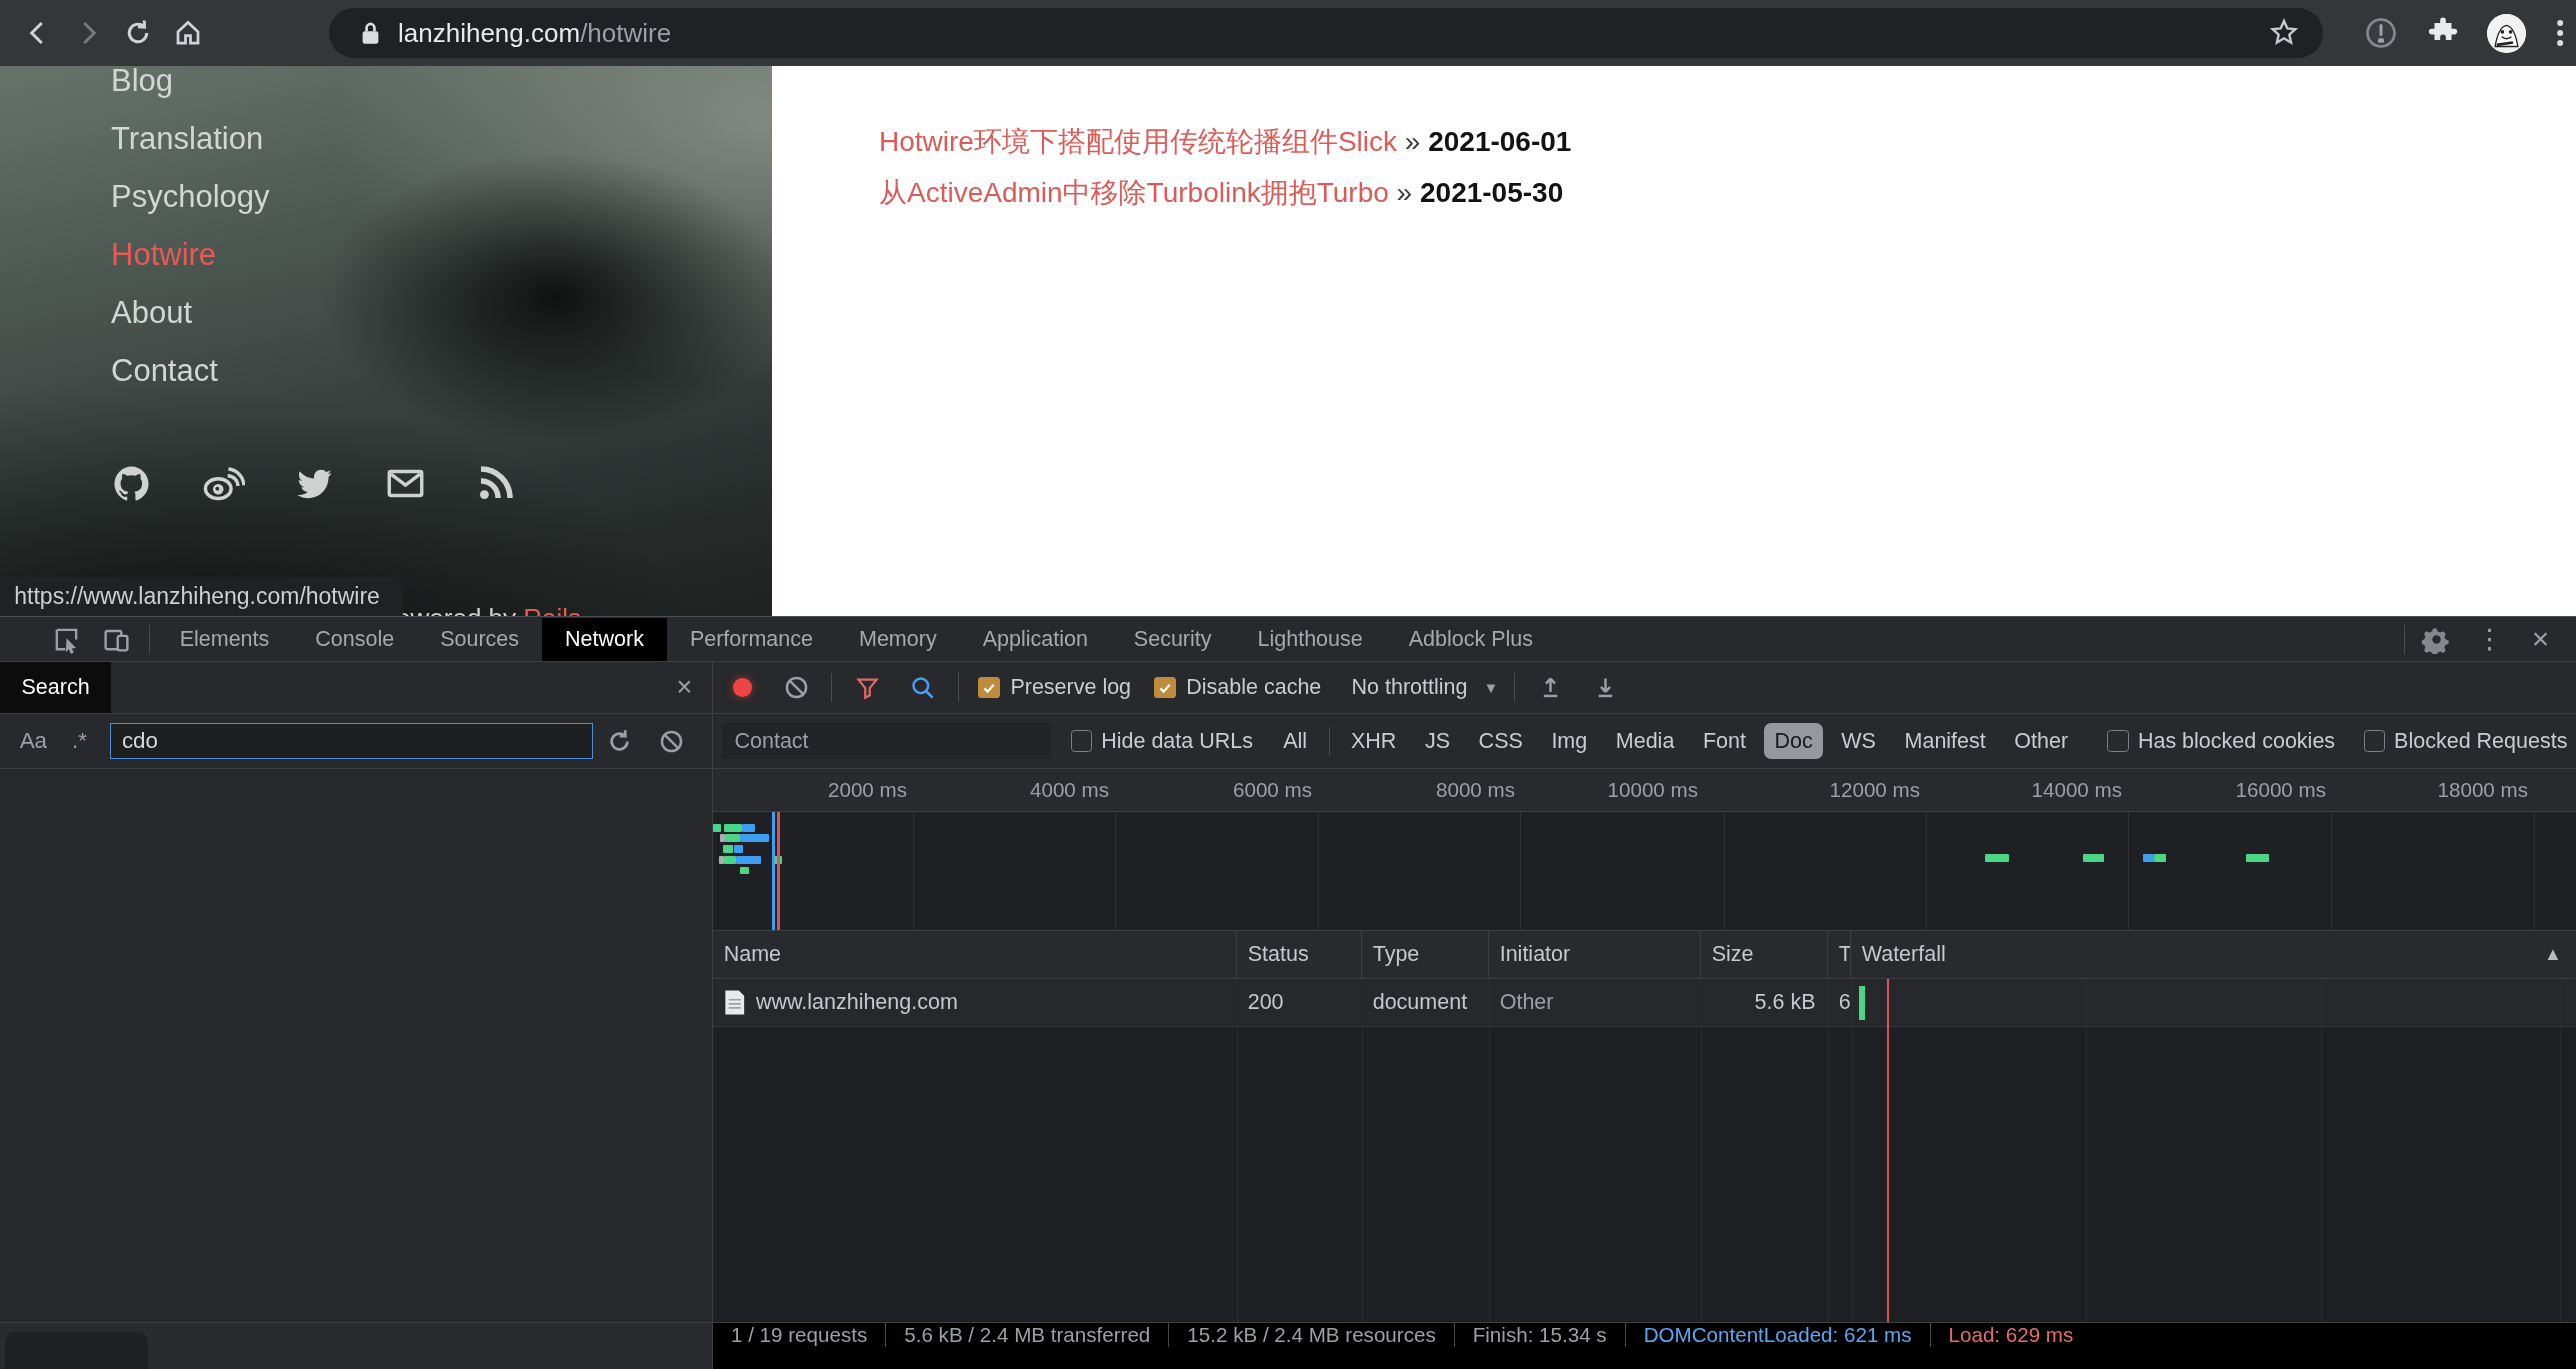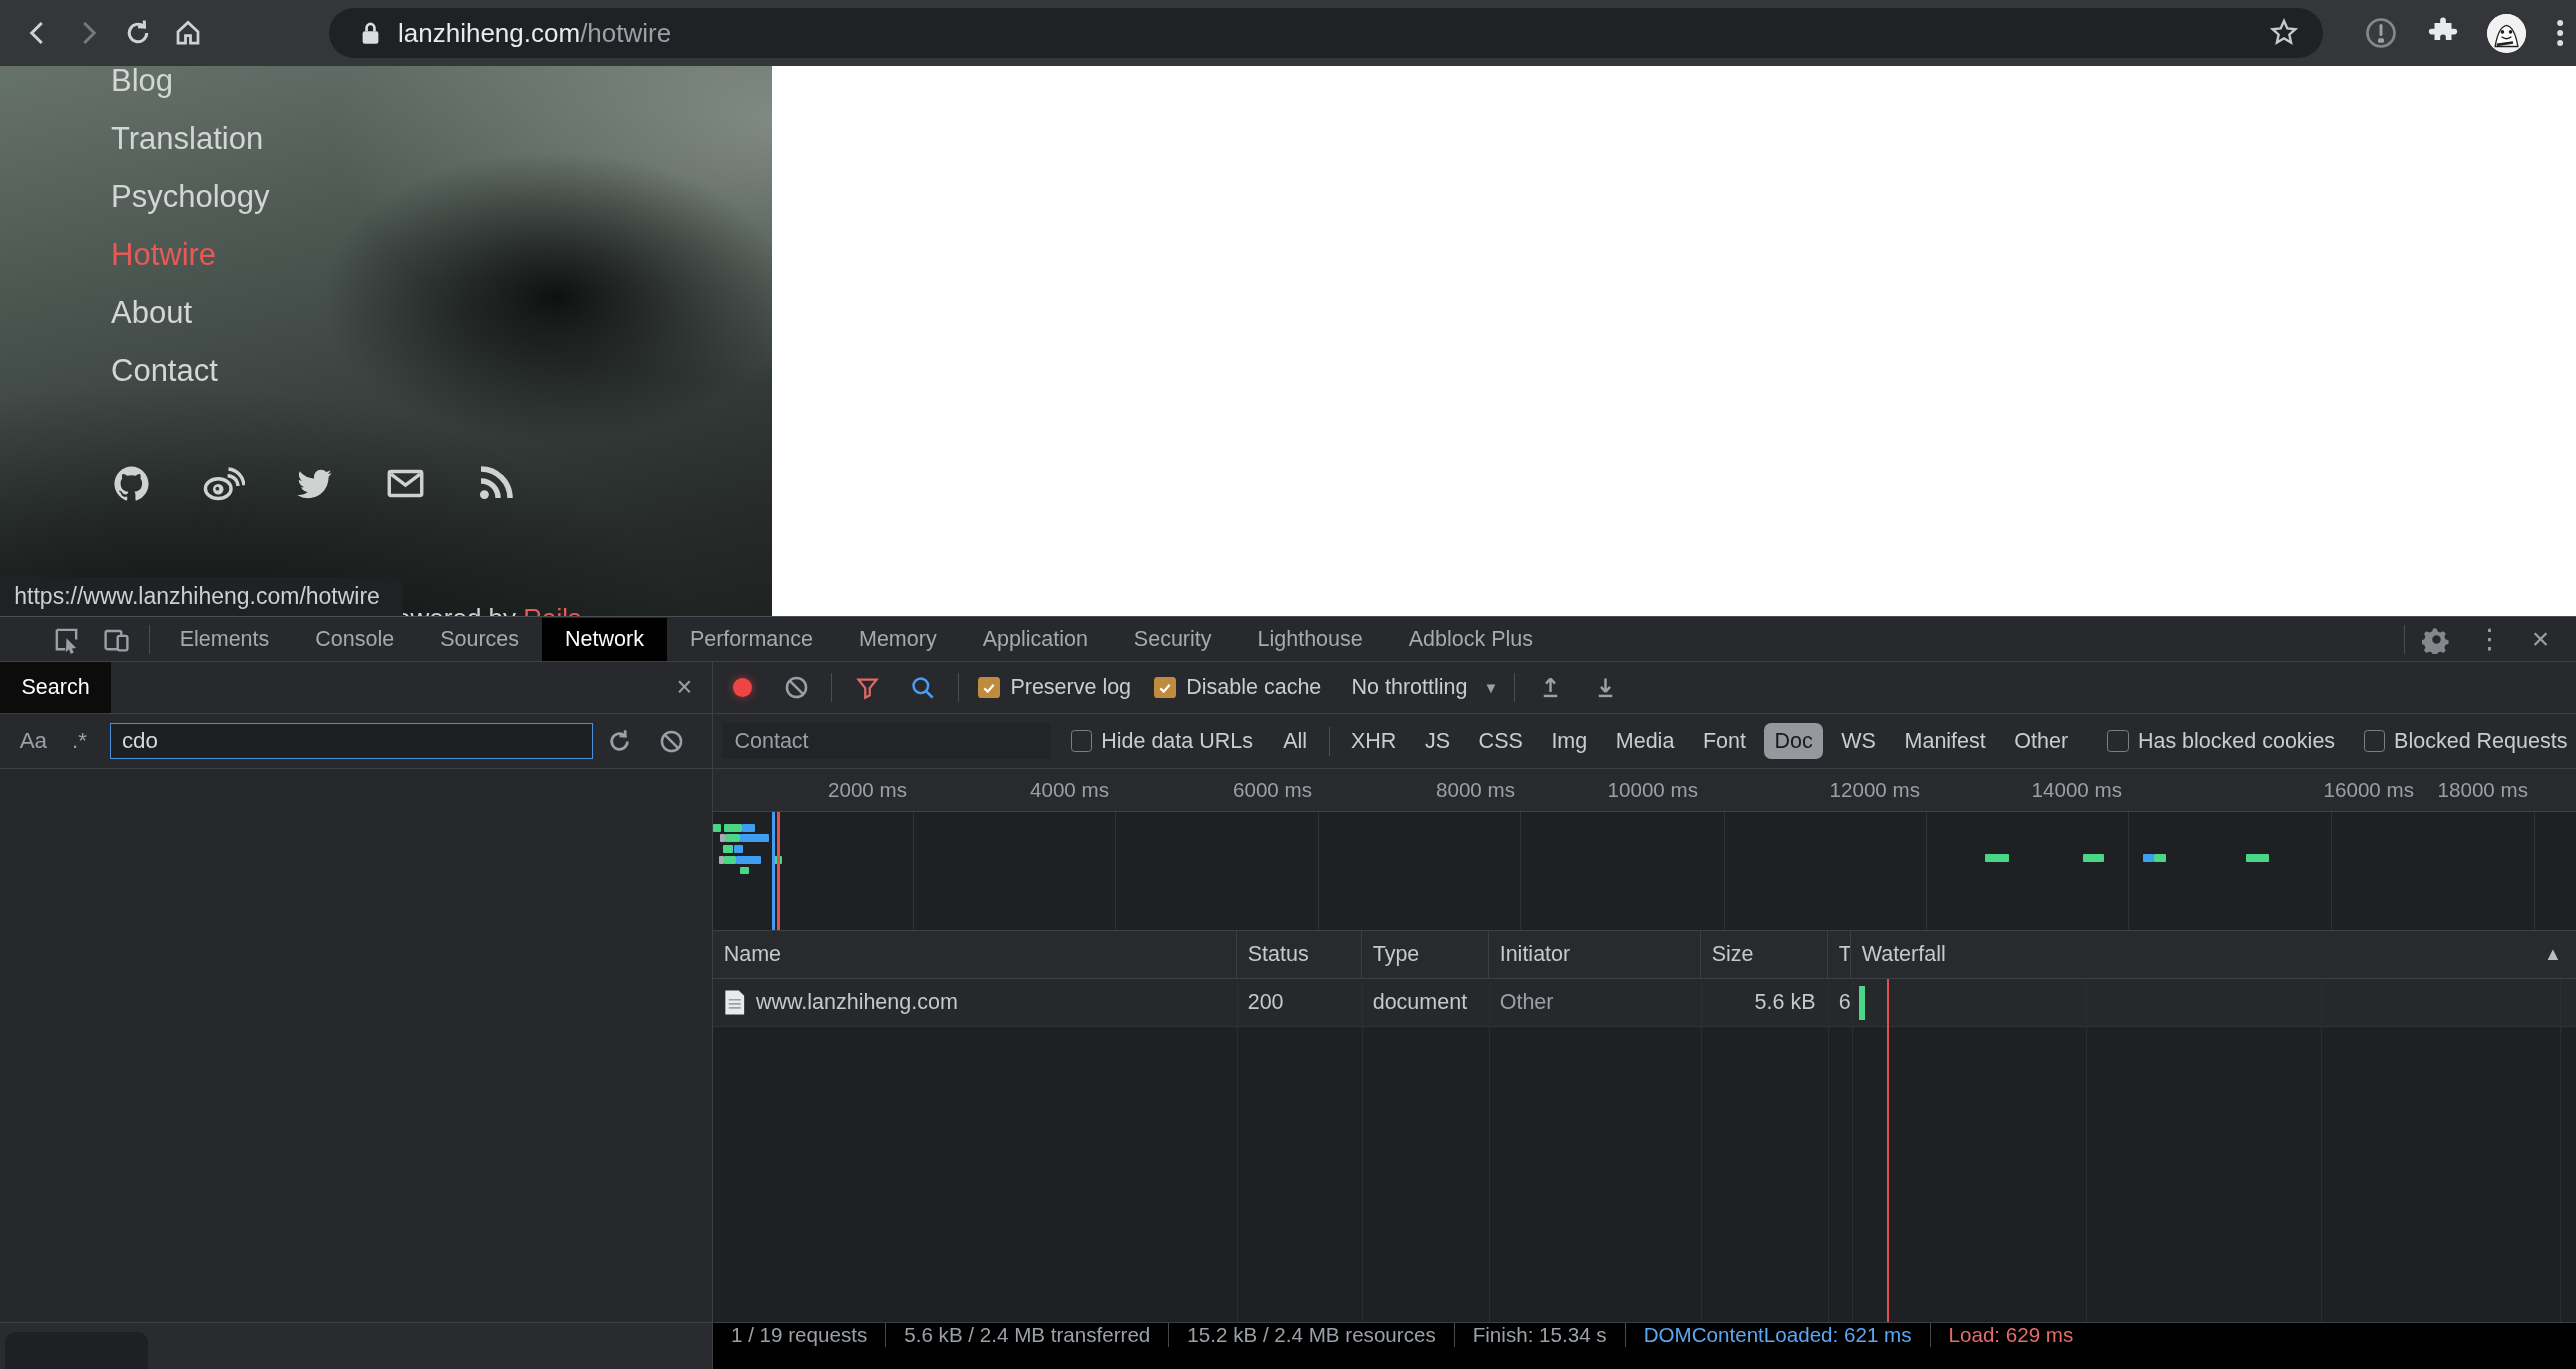--- a/index.html
+++ b/index.html
@@ -225,20 +225,30 @@
             <path d="M3.5 6.5 L12 13 L20.5 6.5" stroke="#cfd2d1" stroke-width="2" fill="none"></path>
           </svg>
         <svg width="41" height="41" viewBox="0 0 24 24">
             <circle cx="5.5" cy="18.5" r="2.6" fill="#cfd2d1"></circle>
             <path d="M3.5 10.5 a10 10 0 0 1 10 10" stroke="#cfd2d1" stroke-width="3.2" fill="none"></path>
             <path d="M3.5 3.5 a17 17 0 0 1 17 17" stroke="#cfd2d1" stroke-width="3.2" fill="none"></path>
           </svg>
       </div>
       <div class="copyright"><span>Copyright © 2021 Lan. Powered by </span><span class="rails">Rails</span><span>.</span></div>
     </div>
+    <div class="content">
+      <div class="post-list">
+        <div class="post">
+          <span class="title">Hotwire环境下搭配使用传统轮播组件Slick</span><span class="sep"> » </span><span class="date">2021-06-01</span>
+        </div>
+        <div class="post">
+          <span class="title">从ActiveAdmin中移除Turbolink拥抱Turbo</span><span class="sep"> » </span><span class="date">2021-05-30</span>
+        </div>
+      </div>
+    </div>
     <div class="status-tooltip">https://www.lanzhiheng.com/hotwire</div>
   </div>
 
   <div class="devtools">
 
     <div class="dt-tabbar">
       <div class="toolbtn" style="margin-left:5.4px">
         <svg width="29" height="29" viewBox="0 0 24 24">
             <path d="M4 4 H20 V12" stroke="#9aa0a6" stroke-width="2" fill="none"></path>
             <path d="M4 4 V20 H11" stroke="#9aa0a6" stroke-width="2" fill="none"></path>
@@ -382,21 +392,21 @@
 
         <div class="timeline">
           <div class="tl-ruler">
             <span class="tick" style="left:60px">2000 ms</span>
             <span class="tick" style="left:262px">4000 ms</span>
             <span class="tick" style="left:465px">6000 ms</span>
             <span class="tick" style="left:668px">8000 ms</span>
             <span class="tick" style="left:851px">10000 ms</span>
             <span class="tick" style="left:1073px">12000 ms</span>
             <span class="tick" style="left:1275px">14000 ms</span>
-            <span class="tick" style="left:1567px">16000 ms</span>
+            <span class="tick" style="left:1479px">16000 ms</span>
             <span class="tick" style="left:1681px">18000 ms</span>
           </div>
           <div class="tl-bars">
             <div class="gline" style="left:200px"></div>
               <div class="gline" style="left:402px"></div>
             <div class="gline" style="left:605px"></div>
               <div class="gline" style="left:807px"></div>
             <div class="gline" style="left:1011px"></div>
               <div class="gline" style="left:1213px"></div>
             <div class="gline" style="left:1415px"></div>

